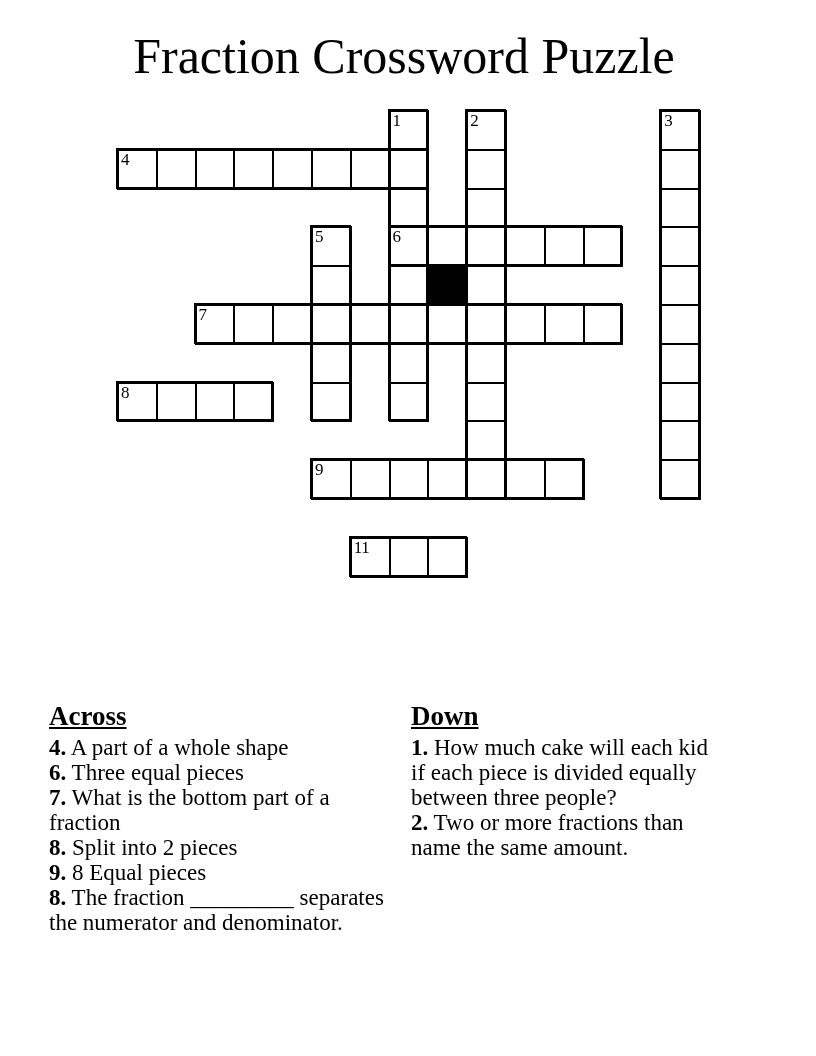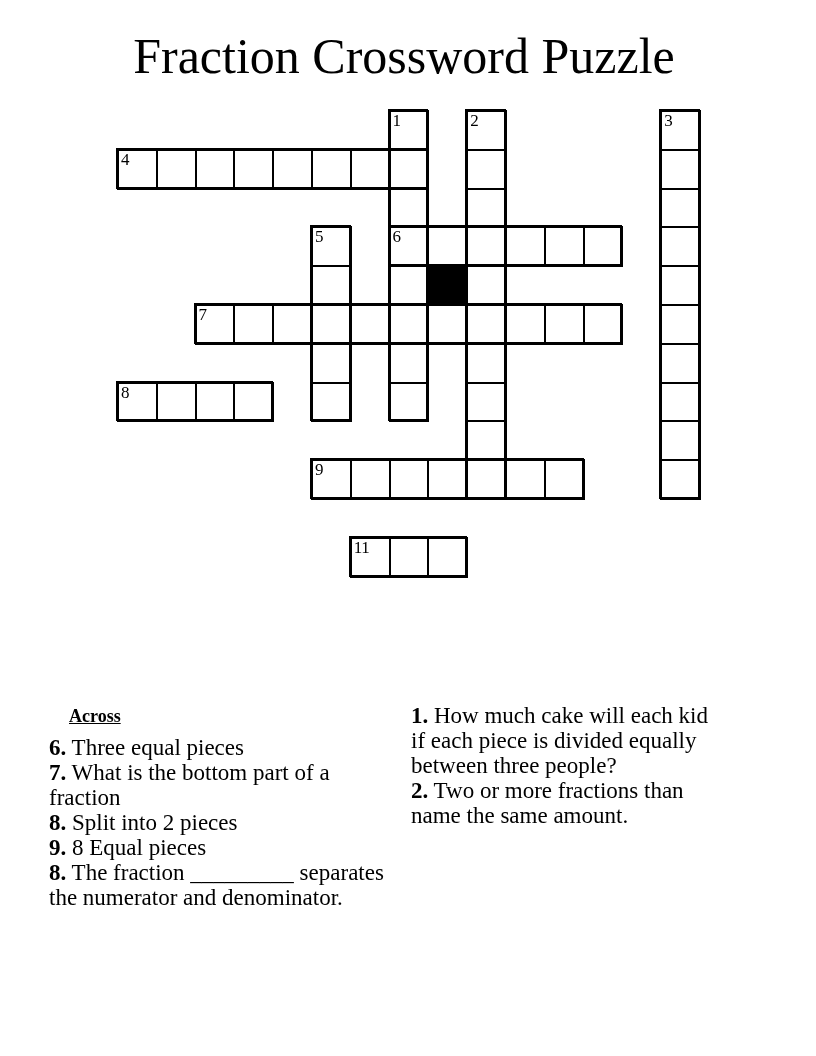--- a/index.html
+++ b/index.html
@@ -44,24 +44,23 @@
     position: absolute;
     top: 703px;
     font-size: 23px;
     line-height: 25px;
   }
   #across-col { left: 49px;  width: 352px; }
   #down-col   { left: 411px; width: 308px; }
   .clues-header {
     font-weight: bold;
     text-decoration: underline;
-    font-size: 18px;
+    font-size: 27px;
     line-height: 26px;
     margin-bottom: 6px;
-    margin-left: 20px;
   }
   .clue { margin: 0; }
   .clue b { font-weight: bold; }
 </style>
 </head>
 <body>
 
 <div class="title">Fraction Crossword Puzzle</div>
 
 <div id="grid">
@@ -148,23 +147,25 @@
     <span class="grid-num" style="left: 315px; top: 228.4px;">5</span>
     <span class="grid-num" style="left: 392.6px; top: 228.4px;">6</span>
     <span class="grid-num" style="left: 198.6px; top: 306px;">7</span>
     <span class="grid-num" style="left: 121px; top: 383.6px;">8</span>
     <span class="grid-num" style="left: 315px; top: 461.2px;">9</span>
     <span class="grid-num" style="left: 353.8px; top: 538.8px;">11</span>
   </div>
 
 <div class="clues-col" id="across-col">
   <div class="clues-header">Across</div>
+<div class="clue"><b>4.</b> A part of a whole shape</div>
     <div class="clue"><b>6.</b> Three equal pieces</div>
     <div class="clue"><b>7.</b> What is the bottom part of a fraction</div>
     <div class="clue"><b>8.</b> Split into 2 pieces</div>
     <div class="clue"><b>9.</b> 8 Equal pieces</div>
     <div class="clue"><b>8.</b> The fraction _________ separates the numerator and denominator.</div>
   </div>
 
 <div class="clues-col" id="down-col">
+  <div class="clues-header">Down</div>
 <div class="clue"><b>1.</b> How much cake will each kid if each piece is divided equally between three people?</div>
     <div class="clue"><b>2.</b> Two or more fractions than name the same amount.</div>
   </div>
 
 </body></html>

